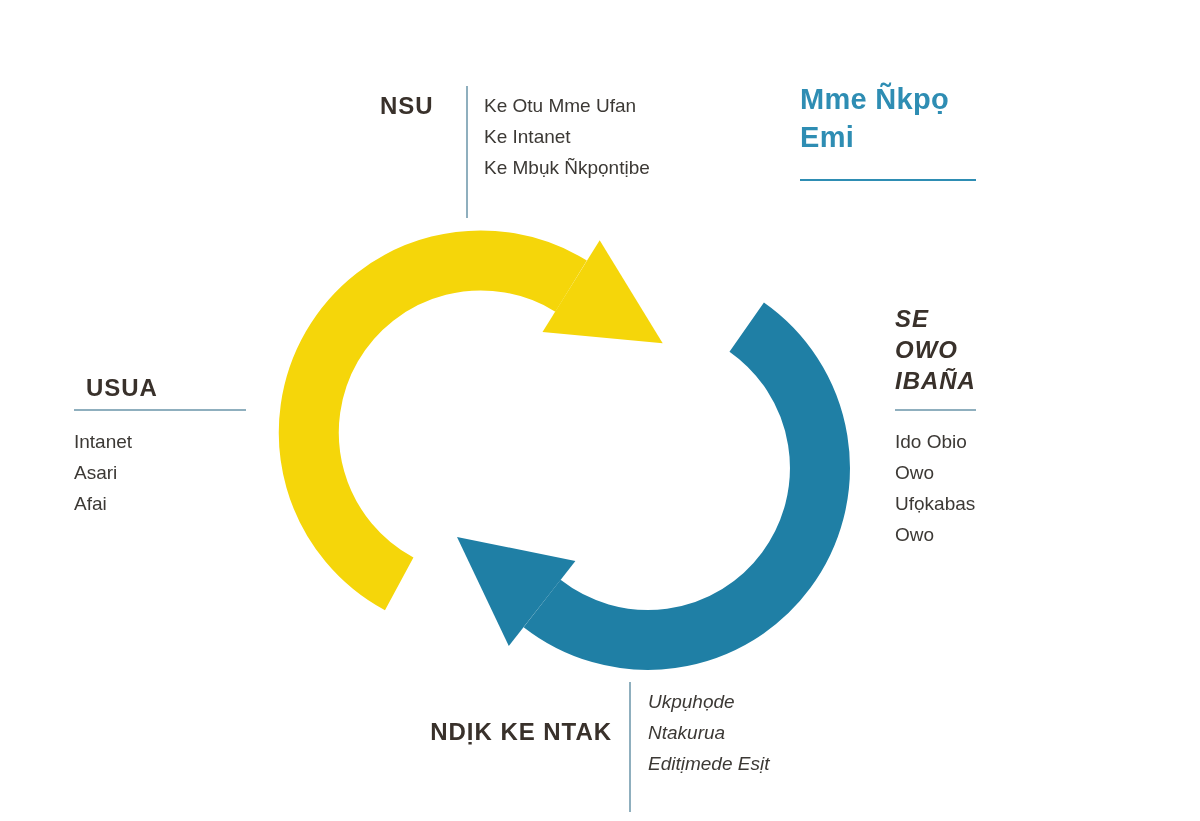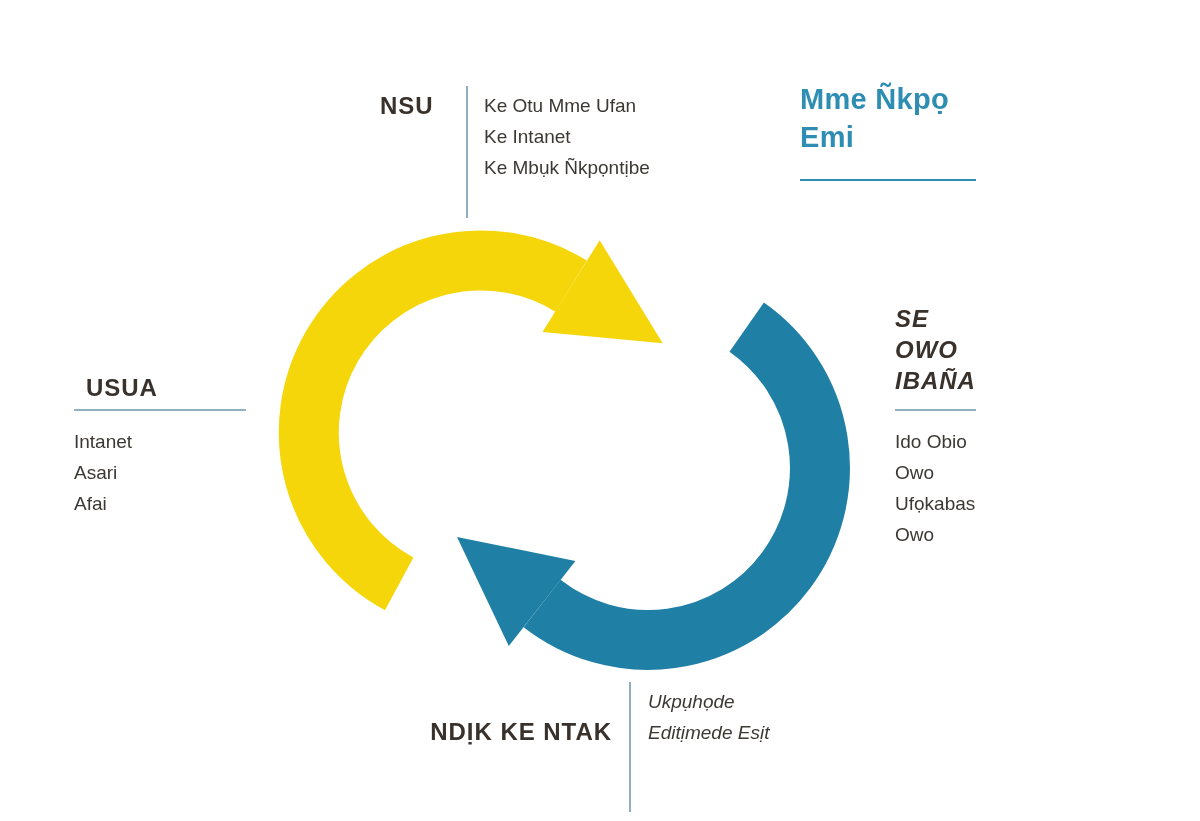--- a/index.html
+++ b/index.html
@@ -95,16 +95,17 @@
   <div class="abs list" style="left:74px;top:426px;">
     <div>Intanet</div>
     <div>Asari</div>
     <div>Afai</div>
   </div>
 
   <div class="abs heading" style="left:400px;top:684px;width:212px;text-align:right;margin-top:32px;">NDỊK KE NTAK</div>
   <div class="abs vrule" style="left:629px;top:682px;height:130px;"></div>
   <div class="abs list" style="left:648px;top:686px;font-style:italic;">
     <div>Ukpụhọde</div>
+    <div>Ntakurua</div>
     <div>Editịmede Esịt</div>
   </div>
 
 </div>
 
 </body></html>

